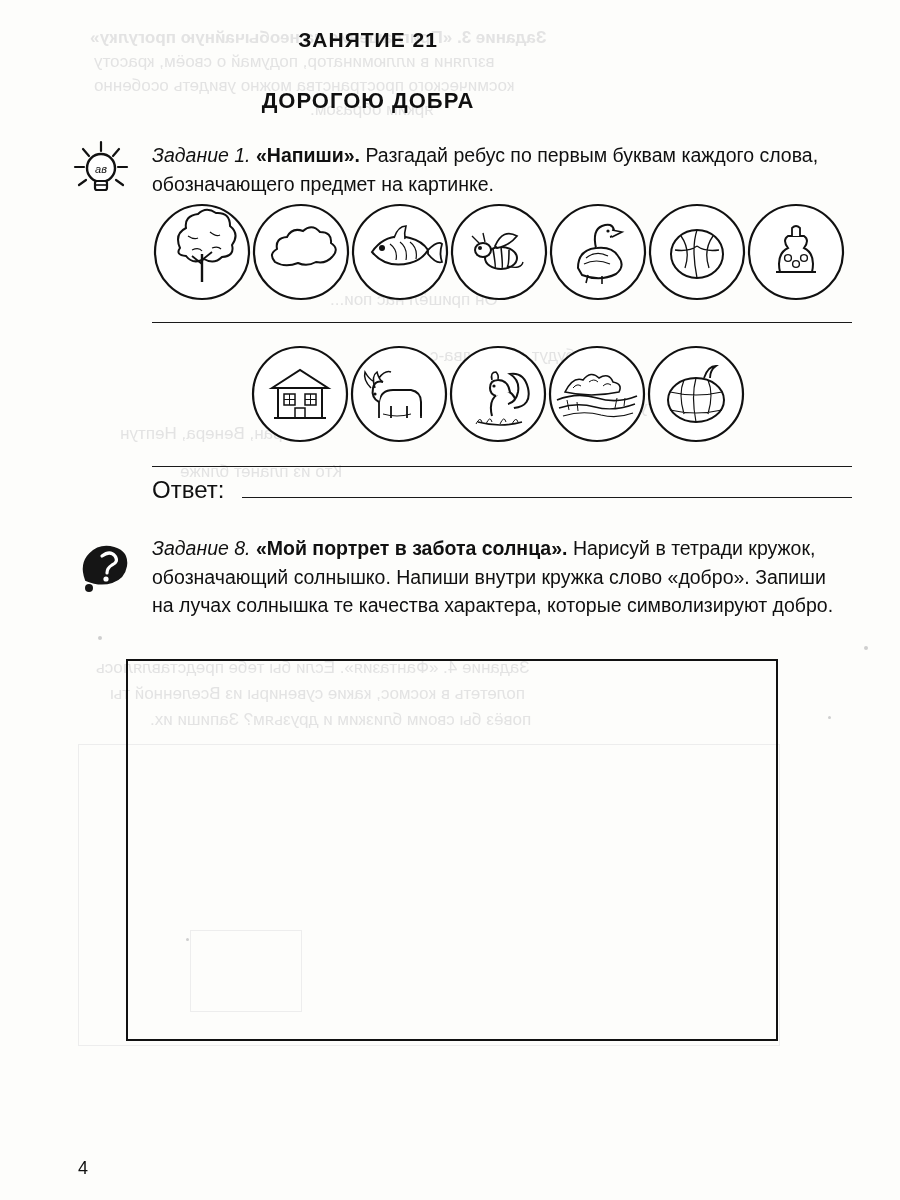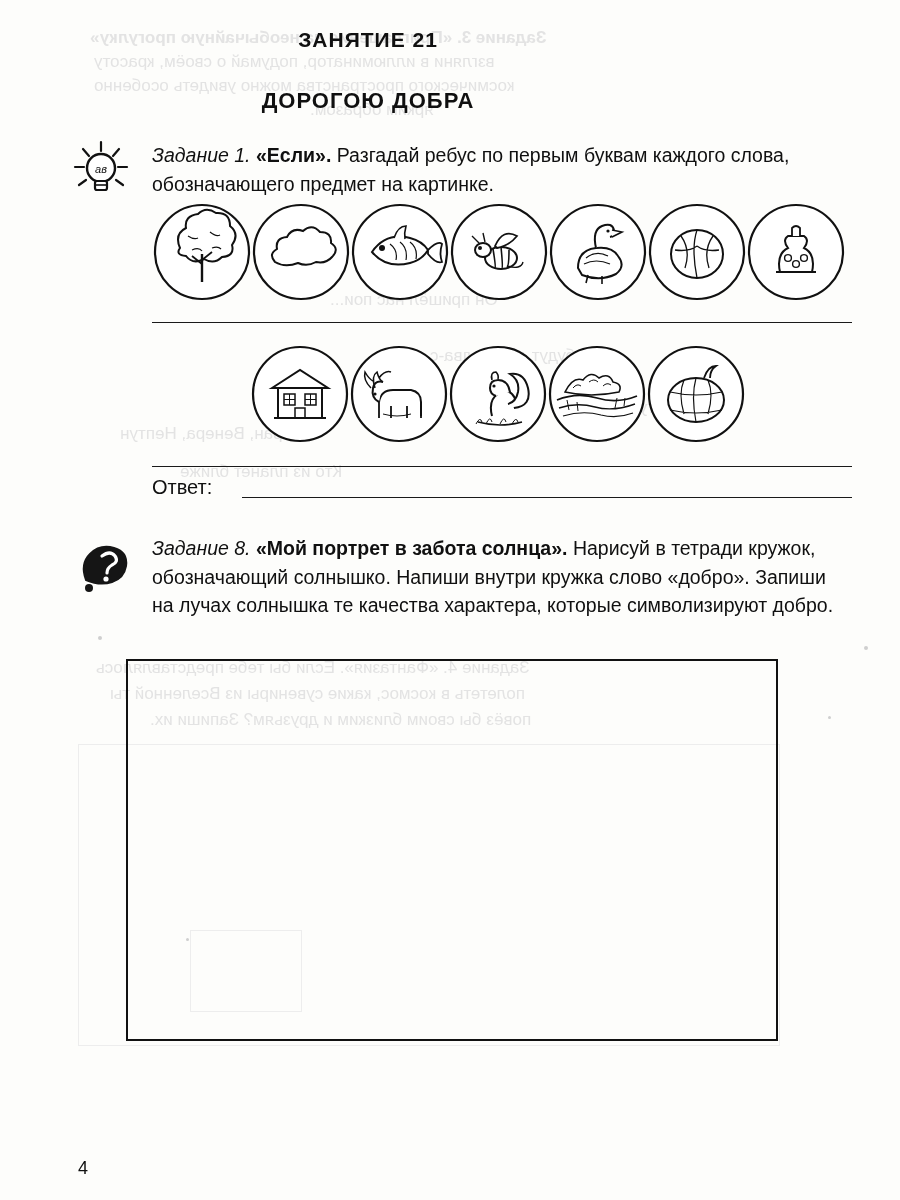--- a/index.html
+++ b/index.html
@@ -105,21 +105,21 @@
     border-bottom: 1.4px solid #1a1a1a;
   }
   .rule-1 { top: 322px; }
   .rule-2 { top: 466px; }
 
   .answer-row {
     position: absolute;
     left: 152px;
     top: 476px;
     width: 700px;
-    font-size: 20px;
+    font-size: 24px;
   }
   .answer-label { float: left; }
   .answer-line {
     margin-left: 90px;
     border-bottom: 1.3px solid #1a1a1a;
     height: 21px;
   }
 
   .drawbox {
     position: absolute;
@@ -197,21 +197,21 @@
         </g>
         <circle cx="31" cy="28" r="14" fill="#fff" stroke="#111" stroke-width="2.4"></circle>
         <rect x="25" y="41" width="12" height="9" rx="2" fill="#fff" stroke="#111" stroke-width="2.2"></rect>
         <line x1="26" y1="45" x2="36" y2="45" stroke="#111" stroke-width="1.6"></line>
         <text x="31" y="33" font-size="11" font-family="Liberation Sans, sans-serif" text-anchor="middle" fill="#111">ав</text>
       </svg>
     </div>
 
     <div class="task task-1">
       <span class="task-label">Задание 1.</span>
-      <span class="task-quoted">«Если».</span><span> Разгадай ребус по первым буквам каждого слова, обозначающего предмет на картинке.</span>
+      <span class="task-quoted">«Напиши».</span><span> Разгадай ребус по первым буквам каждого слова, обозначающего предмет на картинке.</span>
     </div>
 
     <div class="rebus rebus-row-1">
       <div class="rebus-row">
         <div class="rebus-cell">
           <svg viewBox="0 0 100 100" width="100" height="100">
             <circle cx="50" cy="50" r="47" fill="#fff" stroke="#111" stroke-width="2.2"></circle>
             <path d="M50 80 L50 52" stroke="#111" stroke-width="2.4" fill="none"></path>
             <path d="M50 62 L40 54 M50 58 L60 50" stroke="#111" stroke-width="1.8" fill="none"></path>
             <path d="M28 46 q-6 -14 6 -20 q-2 -12 12 -14 q8 -8 18 -1 q14 -1 14 13 q10 8 2 19 q3 11 -10 12 q-8 8 -18 2 q-11 6 -18 -3 q-11 -1 -6 -8 z" fill="none" stroke="#111" stroke-width="2"></path>

